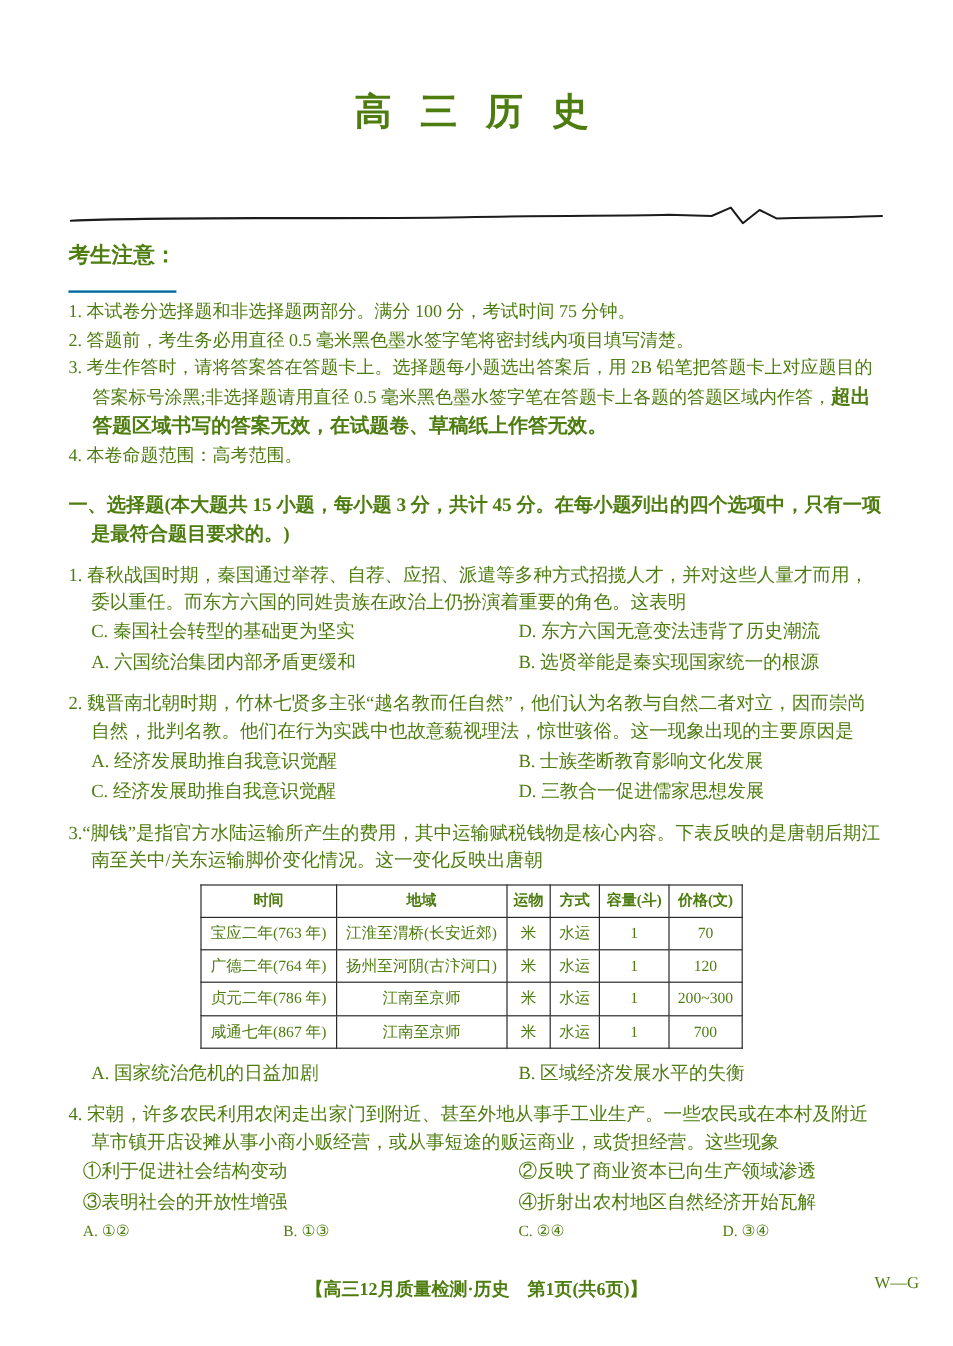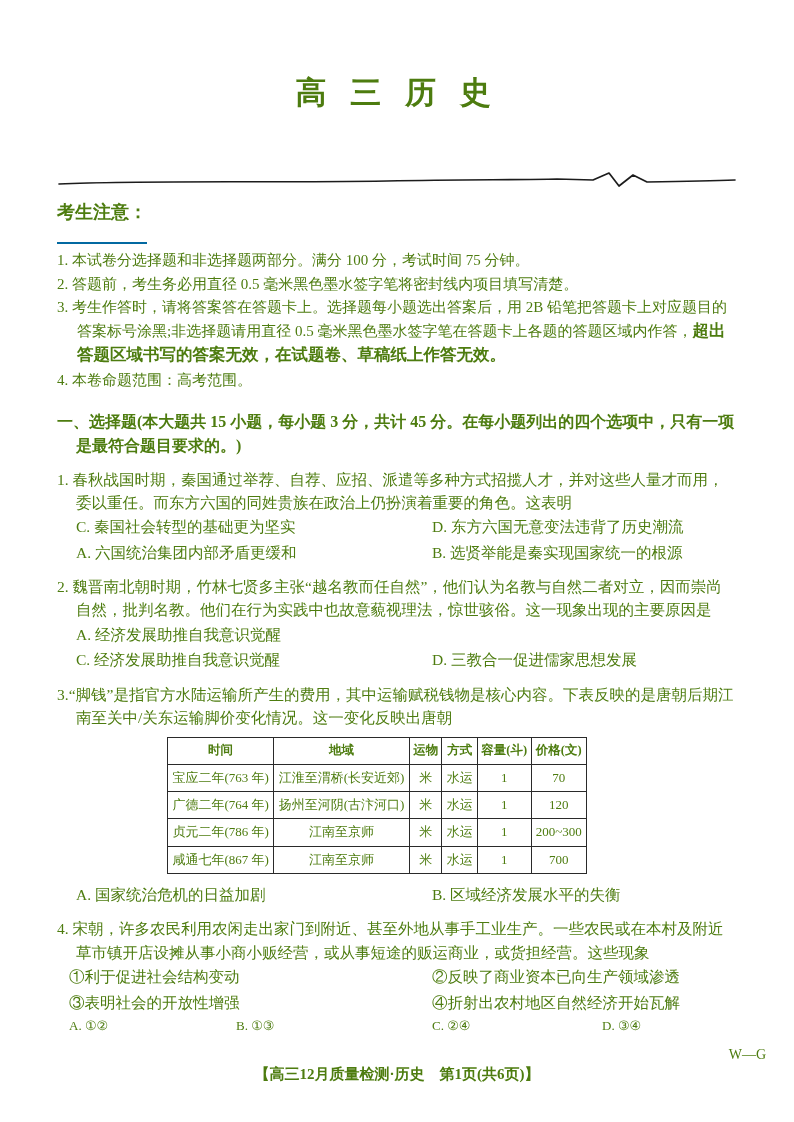--- a/index.html
+++ b/index.html
@@ -48,38 +48,38 @@
   .opt-row .opt-left{flex:0 0 356px;}
   .stmt-row{display:flex;margin-left:12px;font-size:15.5px;line-height:1.65;}
   .stmt-row .opt-left{flex:0 0 363px;}
   .ans-row{display:flex;margin-left:12px;font-size:13px;line-height:1.7;}
   .ans-row .a1{flex:0 0 167px;}
   .ans-row .a2{flex:0 0 196px;}
   .ans-row .a3{flex:0 0 170px;}
   .ftable{
     border-collapse:collapse;
     margin:8px 0 8px 110px;
-    width:420px;
+    width:452px;
   }
   .ftable th,.ftable td{
     border:1px solid #2a2a2a;
     text-align:center;
     padding:5px 2px;
     font-size:13px;
     line-height:1.25;
     white-space:nowrap;
   }
   .ftable th{font-weight:bold;font-size:12.5px;}
   .footer{
     position:absolute;left:0;right:0;bottom:38px;
     text-align:center;
     font-size:15px;font-weight:bold;
   }
   .corner-mark{
-    position:absolute;right:28px;bottom:59px;
+    position:absolute;right:28px;bottom:44px;
     font-size:14px;
   }
 </style>
 </head>
 <body>
 
 <div class="page">
   <div class="content">
 
     <div class="title">高 三 历 史</div>
@@ -109,20 +109,21 @@
       <div class="opt-row">
         <span class="opt-left">A. 六国统治集团内部矛盾更缓和</span>
         <span>B. 选贤举能是秦实现国家统一的根源</span>
       </div>
     </div>
 
     <div class="question">
       <div class="stem">2. 魏晋南北朝时期，竹林七贤多主张“越名教而任自然”，他们认为名教与自然二者对立，因而崇尚自然，批判名教。他们在行为实践中也故意藐视理法，惊世骇俗。这一现象出现的主要原因是</div>
       <div class="opt-row">
         <span class="opt-left">A. 经济发展助推自我意识觉醒</span>
+        <span>B. 士族垄断教育影响文化发展</span>
       </div>
       <div class="opt-row">
         <span class="opt-left">C. 经济发展助推自我意识觉醒</span>
         <span>D. 三教合一促进儒家思想发展</span>
       </div>
     </div>
 
     <div class="question">
       <div class="stem">3.“脚钱”是指官方水陆运输所产生的费用，其中运输赋税钱物是核心内容。下表反映的是唐朝后期江南至关中/关东运输脚价变化情况。这一变化反映出唐朝</div>
 

